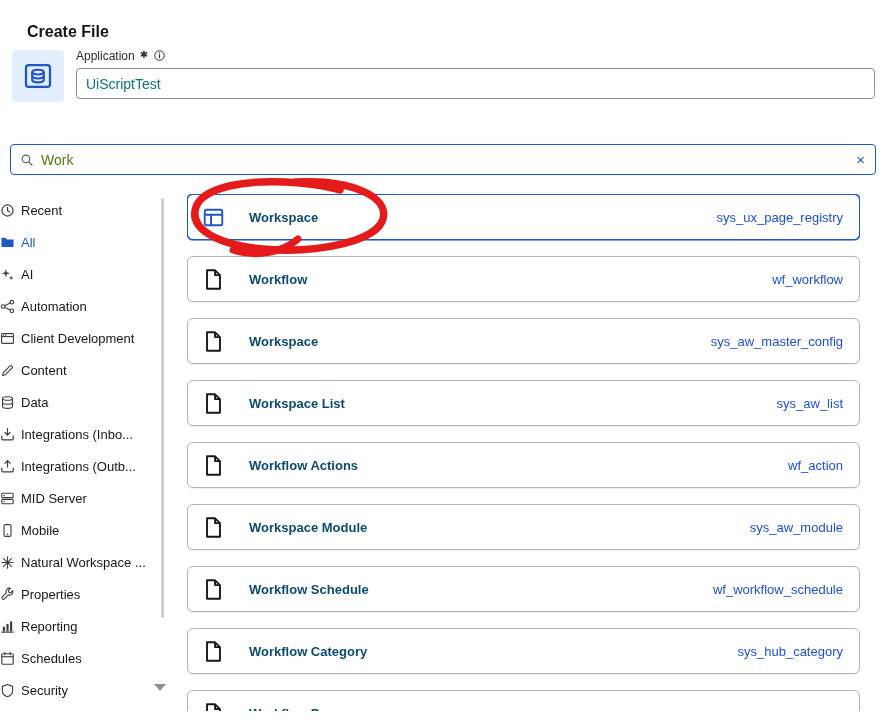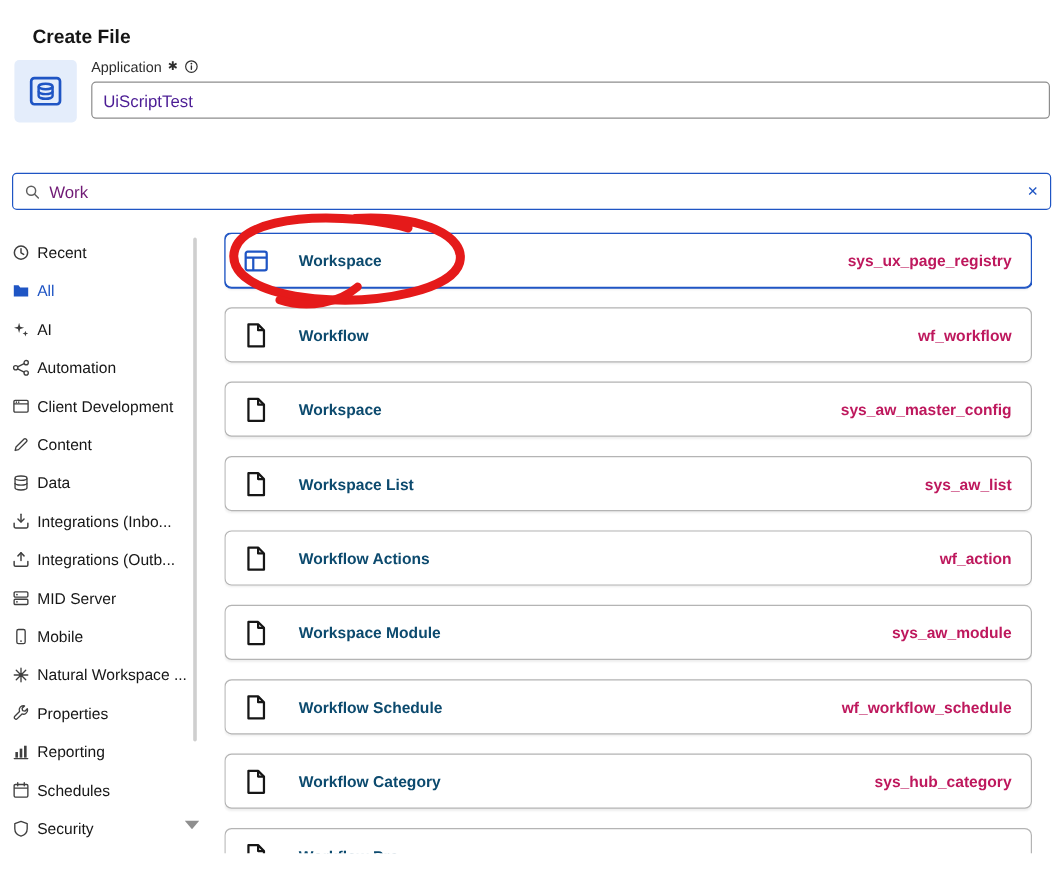--- a/index.html
+++ b/index.html
@@ -18,56 +18,56 @@
   .app-row{position:absolute;top:48px;left:12px;right:11px;display:flex;align-items:flex-start;gap:12px;}
   .app-icon-box{width:52px;height:52px;flex:0 0 auto;margin-top:2px;background:#e4edfb;border-radius:4px;
     display:flex;align-items:center;justify-content:center;color:var(--accent);}
   .app-icon-box svg{width:30px;height:30px;}
   .app-field{flex:1;}
   .field-label-row{display:flex;align-items:center;gap:5px;font-size:12px;color:#2e2e2e;margin-bottom:5px;height:15px;}
   .required{font-size:10px;position:relative;top:-1px;color:#2e2e2e;}
   .info-icon{display:inline-flex;color:#2e2e2e;cursor:pointer;}
   .info-icon svg{width:13px;height:13px;}
   .text-input{width:100%;height:31px;border:1px solid #8d8d8d;border-radius:4px;padding:0 9px;
-    font:14px "Liberation Sans",sans-serif;color:#4c1d95;background:#fff;}
+    font:14px "Liberation Sans",sans-serif;color:#0f766e;background:#fff;}
 
   .helper{position:absolute;top:116px;left:10px;margin:0;font-size:13px;color:#161616;}
 
   
   .search-box{position:absolute;top:144px;left:10px;right:10px;height:31px;border:1px solid var(--accent);
     border-radius:4px;display:flex;align-items:center;padding:0 9px;gap:7px;background:#fff;}
   .search-icon{display:flex;color:#5f5f5f;}
   .search-icon svg{width:14px;height:14px;}
   .search-input{flex:1;border:none;outline:none;padding:0;background:transparent;
-    font:14px "Liberation Sans",sans-serif;color:#701a75;}
+    font:14px "Liberation Sans",sans-serif;color:#4d7c0f;}
   .clear-btn{color:var(--accent);font-size:15px;line-height:1;cursor:pointer;padding:0 1px;}
 
   
   .content{position:absolute;top:190px;left:0;right:0;bottom:0;}
-  .sidebar{position:absolute;left:10px;top:4px;width:148px;text-align:right;}
+  .sidebar{position:absolute;left:0;top:4px;width:148px;text-align:right;}
   .sb-item{height:32px;display:flex;align-items:center;gap:6px;font-size:13px;color:#161616;
     cursor:pointer;white-space:nowrap;overflow:hidden;}
   .sb-icon{flex:0 0 auto;display:flex;color:#3f3f3f;}
   .sb-icon svg{width:15px;height:15px;}
   .sb-item.selected{color:var(--accent);}
   .sb-item.selected .sb-icon{color:var(--accent);}
   .sb-scrollbar{position:absolute;left:161px;top:8px;width:3px;height:420px;background:#cfcfcf;border-radius:3px;cursor:pointer;}
   .sb-scroll-more{position:absolute;left:154px;top:494px;width:0;height:0;cursor:pointer;
     border-left:6px solid transparent;border-right:6px solid transparent;border-top:7px solid #8f8f8f;}
 
   
   .results{position:absolute;left:187px;right:26px;top:4px;bottom:15px;display:flex;flex-direction:column;gap:16px;overflow:hidden;}
   .card{flex:0 0 46px;border:1px solid #b4b4b4;border-radius:6px;background:#fff;display:flex;align-items:center;
     padding:0 16px 0 14px;gap:24px;cursor:pointer;box-shadow:0 1px 2px rgba(0,0,0,0.07);}
   .card.selected{border-color:var(--accent);box-shadow:0 0 0 0.6px var(--accent),0 1px 2px rgba(0,0,0,0.07);}
   .c-icon{flex:0 0 auto;display:flex;color:#161616;}
   .c-icon svg{width:23px;height:23px;}
   .card.selected .c-icon{color:var(--accent);}
   .c-label{font-size:13px;font-weight:700;color:#0c4a6e;}
-  .c-table{margin-left:auto;font-size:13px;color:#be185d;font-weight:bold;}
+  .c-table{margin-left:auto;font-size:13px;color:#1d4ed8;}
 
   .annotation{position:absolute;inset:0;z-index:5;pointer-events:none;}
 </style>
 </head>
 <body>
 
 <div class="page">
 
   <h1 class="title">Create File</h1>
 

